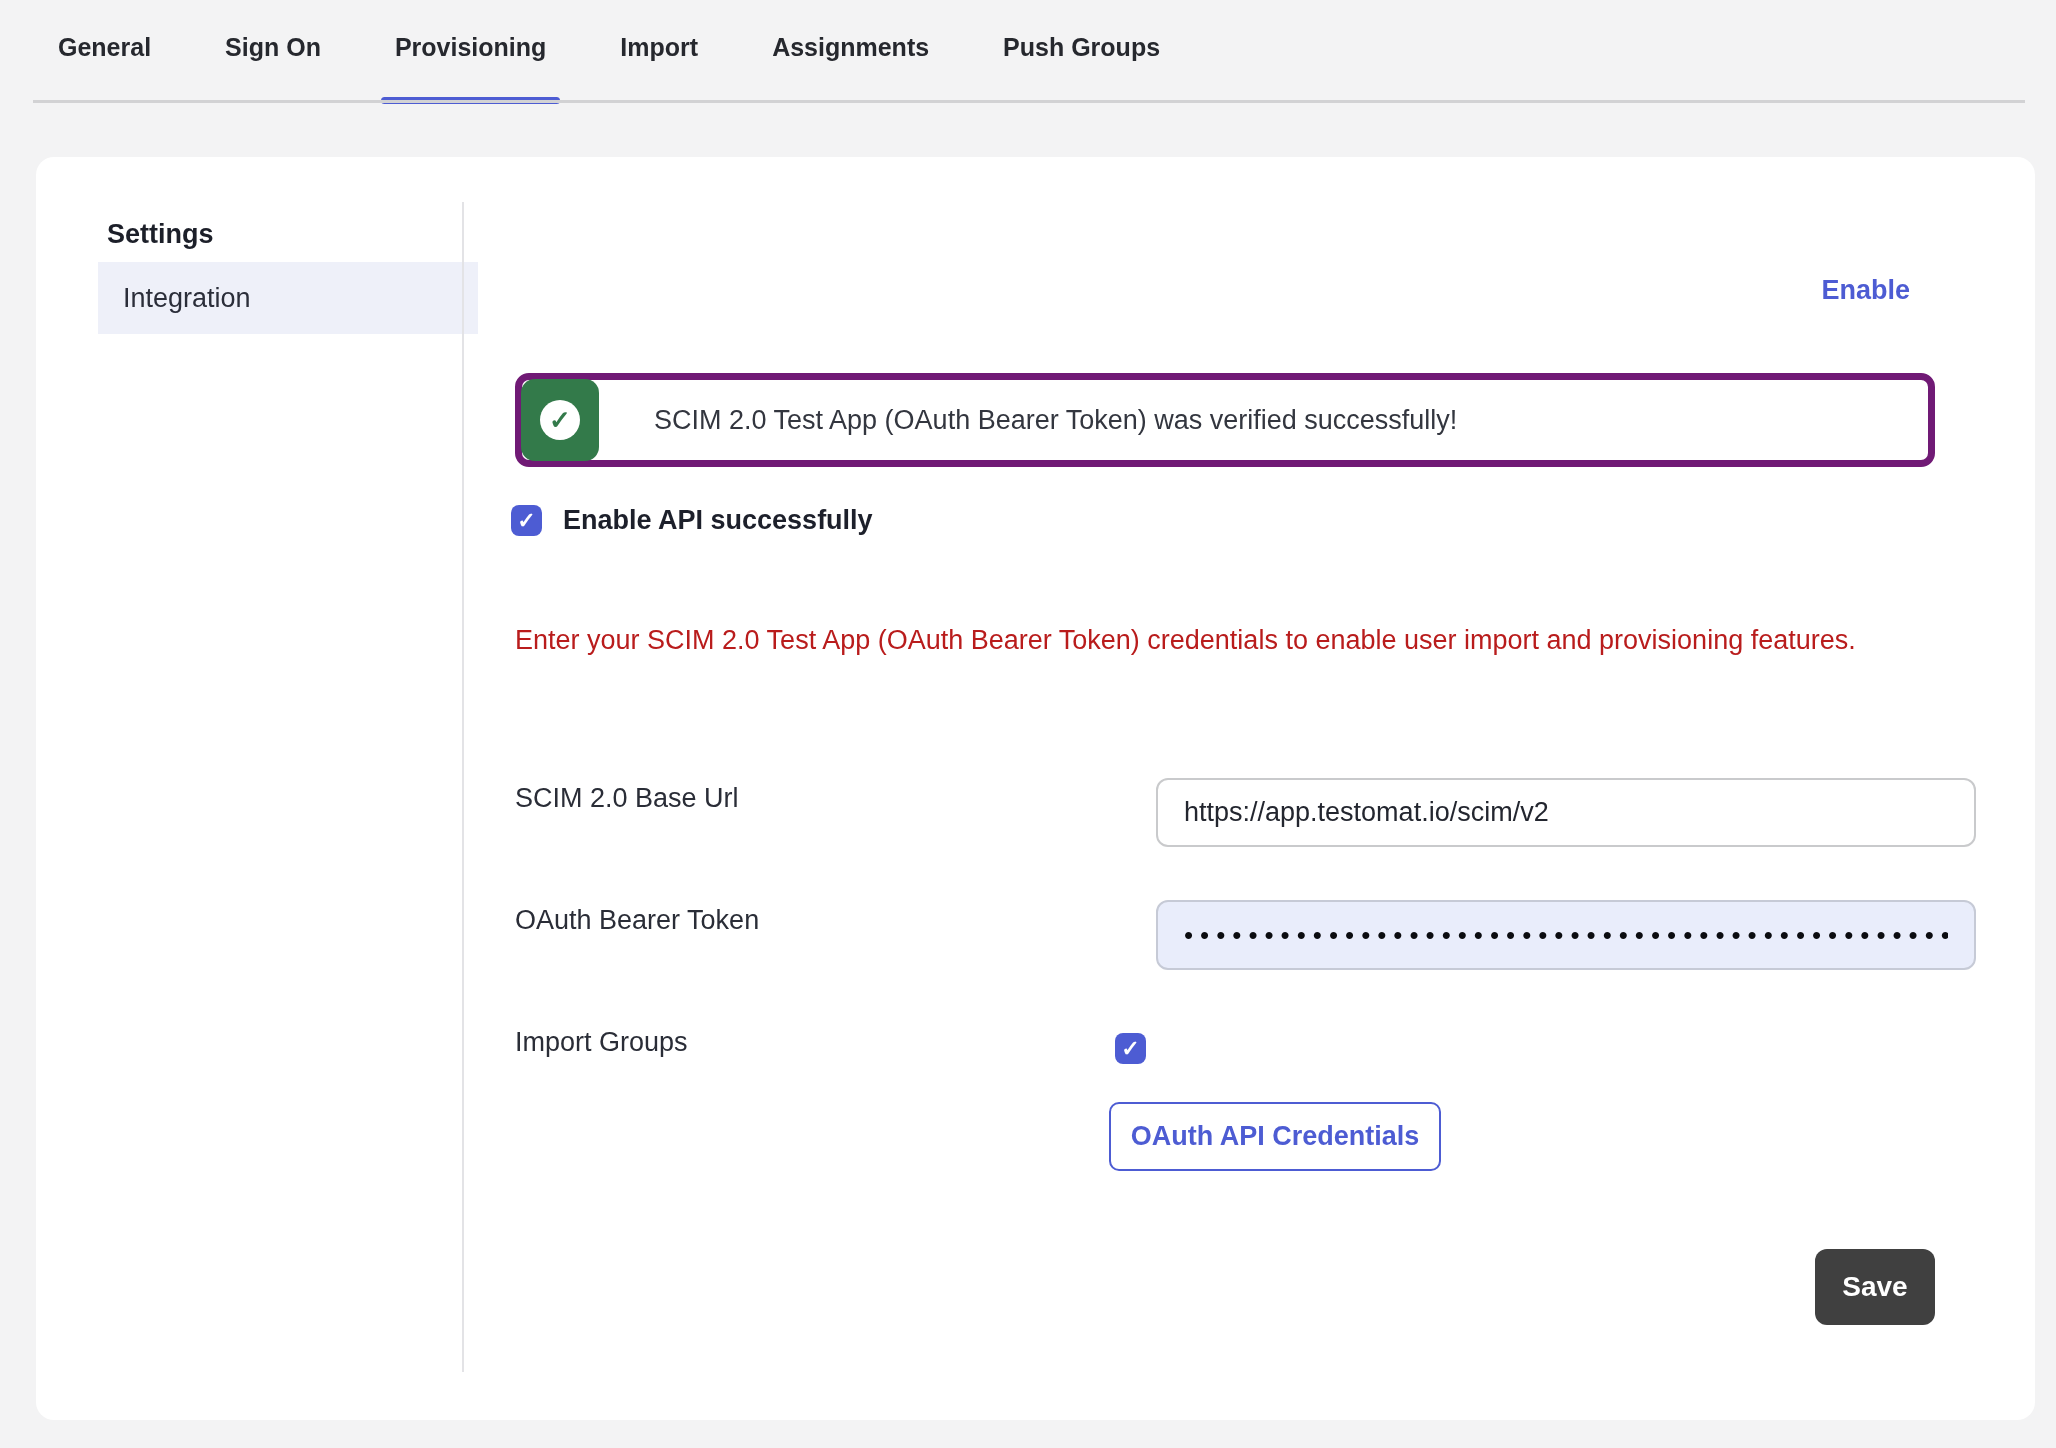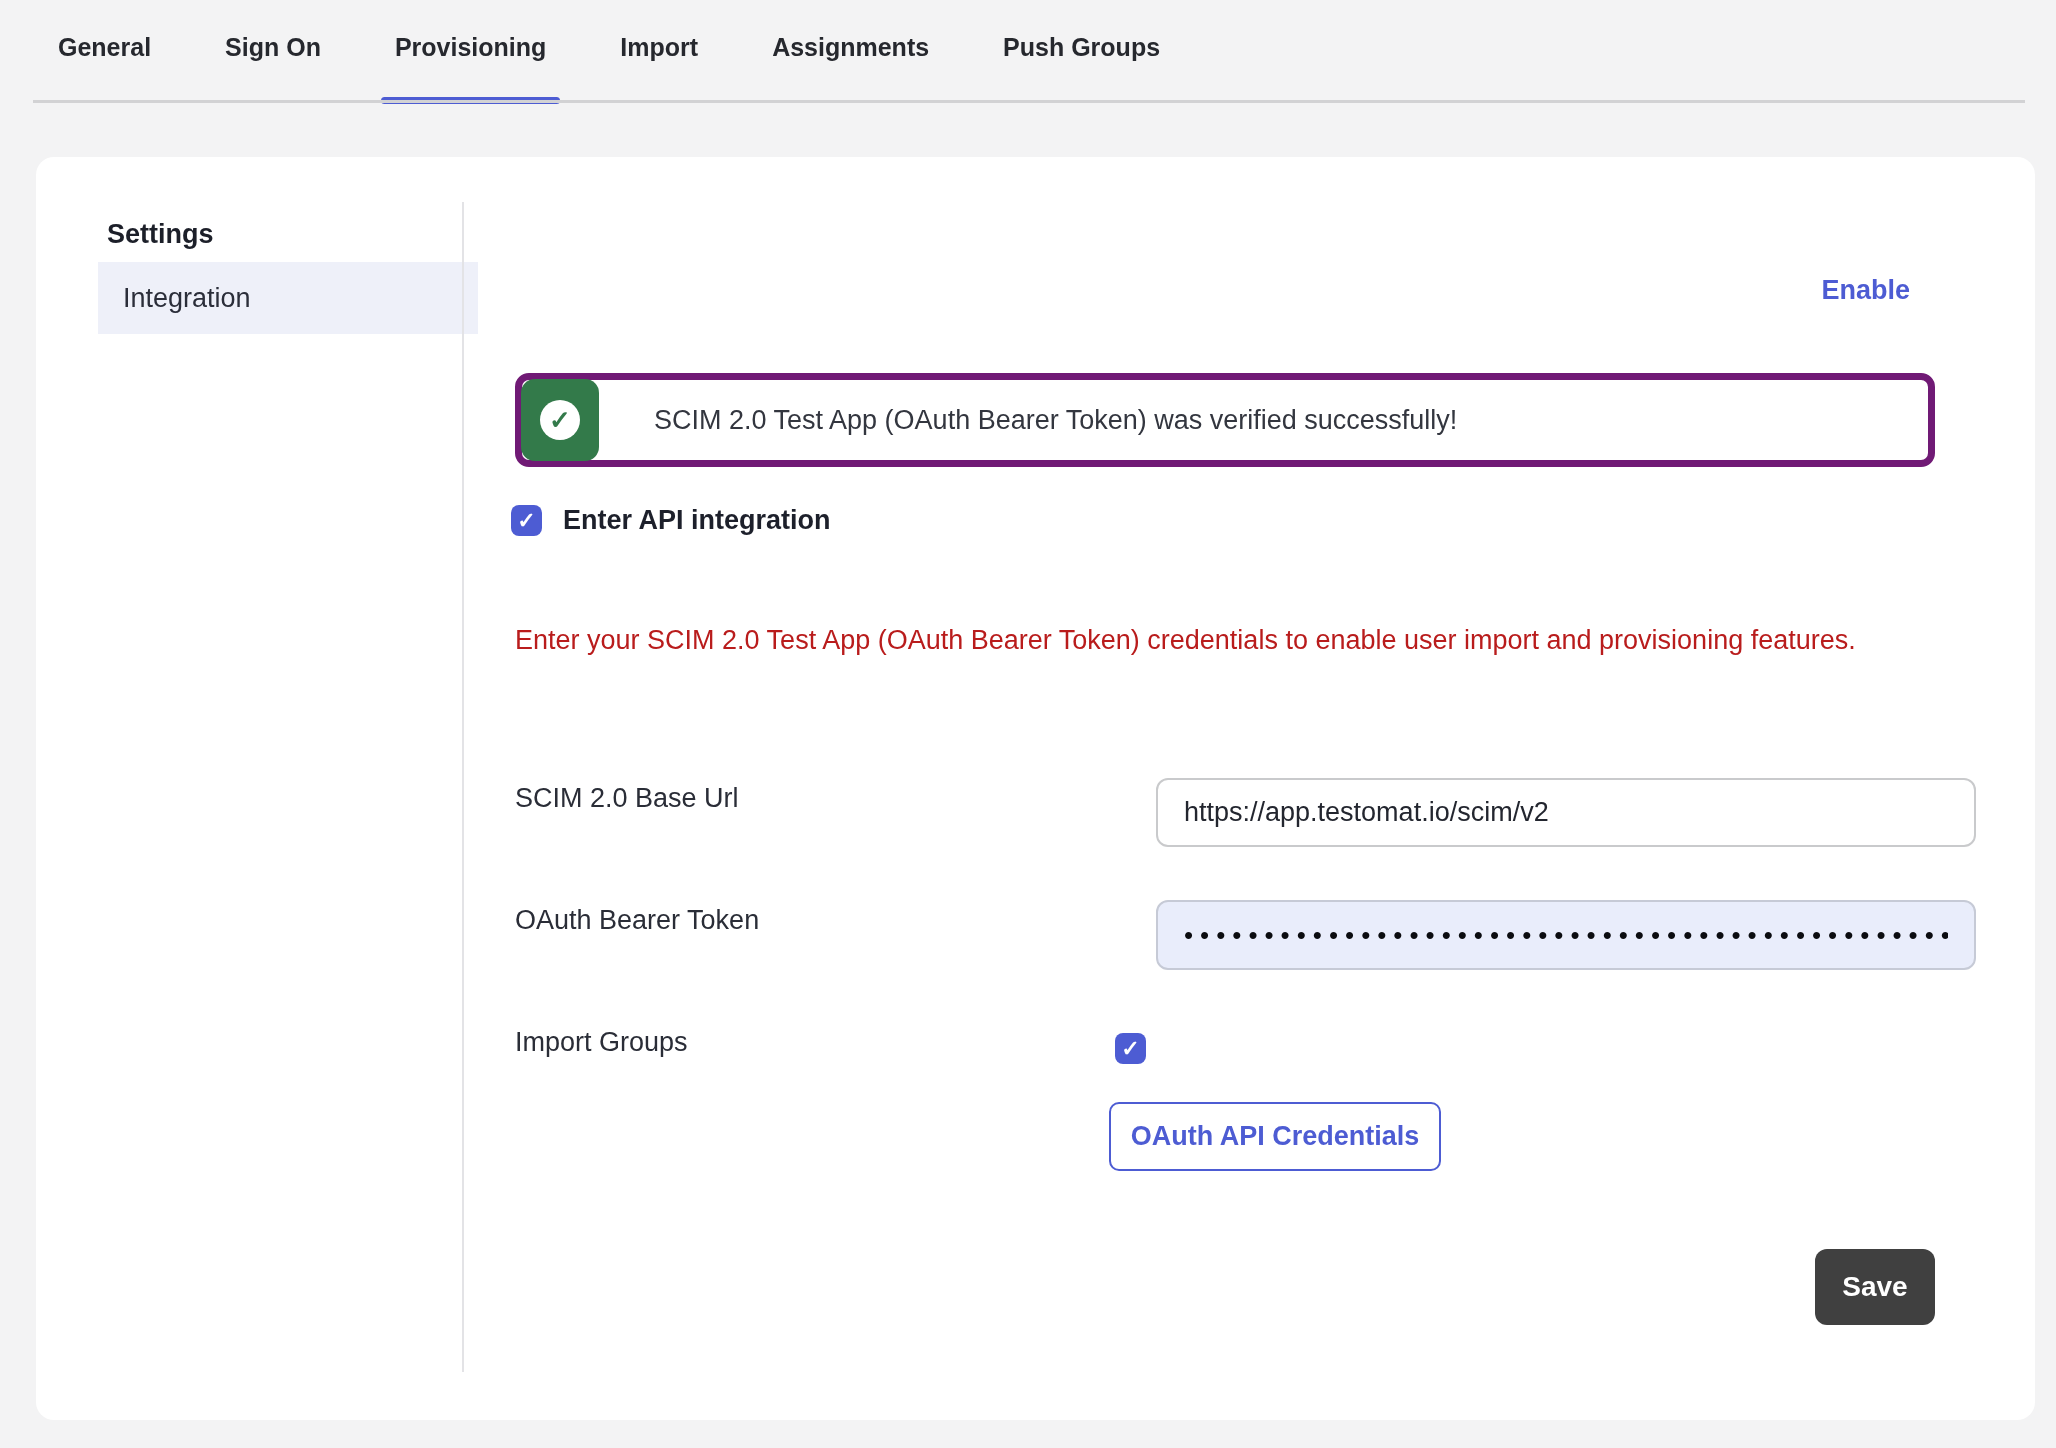--- a/index.html
+++ b/index.html
@@ -165,21 +165,21 @@
 
     <div class="banner">
       <div class="banner-accent">
         <span class="banner-check-circle"></span>
       </div>
       <div class="banner-text">SCIM 2.0 Test App (OAuth Bearer Token) was verified successfully!</div>
     </div>
 
     <div class="enable-row">
       <span class="checkbox"></span>
-      <span class="enable-label">Enter API integration</span>
+      <span class="enable-label">Enable API successfully</span>
     </div>
 
     <p class="description">Enter your SCIM 2.0 Test App (OAuth Bearer Token) credentials to enable user import and provisioning features.</p>
 
     <div class="field-label label-baseurl">SCIM 2.0 Base Url</div>
     <input class="text-input input-baseurl" type="text" readonly="" value="https://app.testomat.io/scim/v2" style="">
 
     <div class="field-label label-token">OAuth Bearer Token</div>
     <input class="text-input input-token" type="text" readonly="" value="••••••••••••••••••••••••••••••••••••••••••••••••" style="">
 

